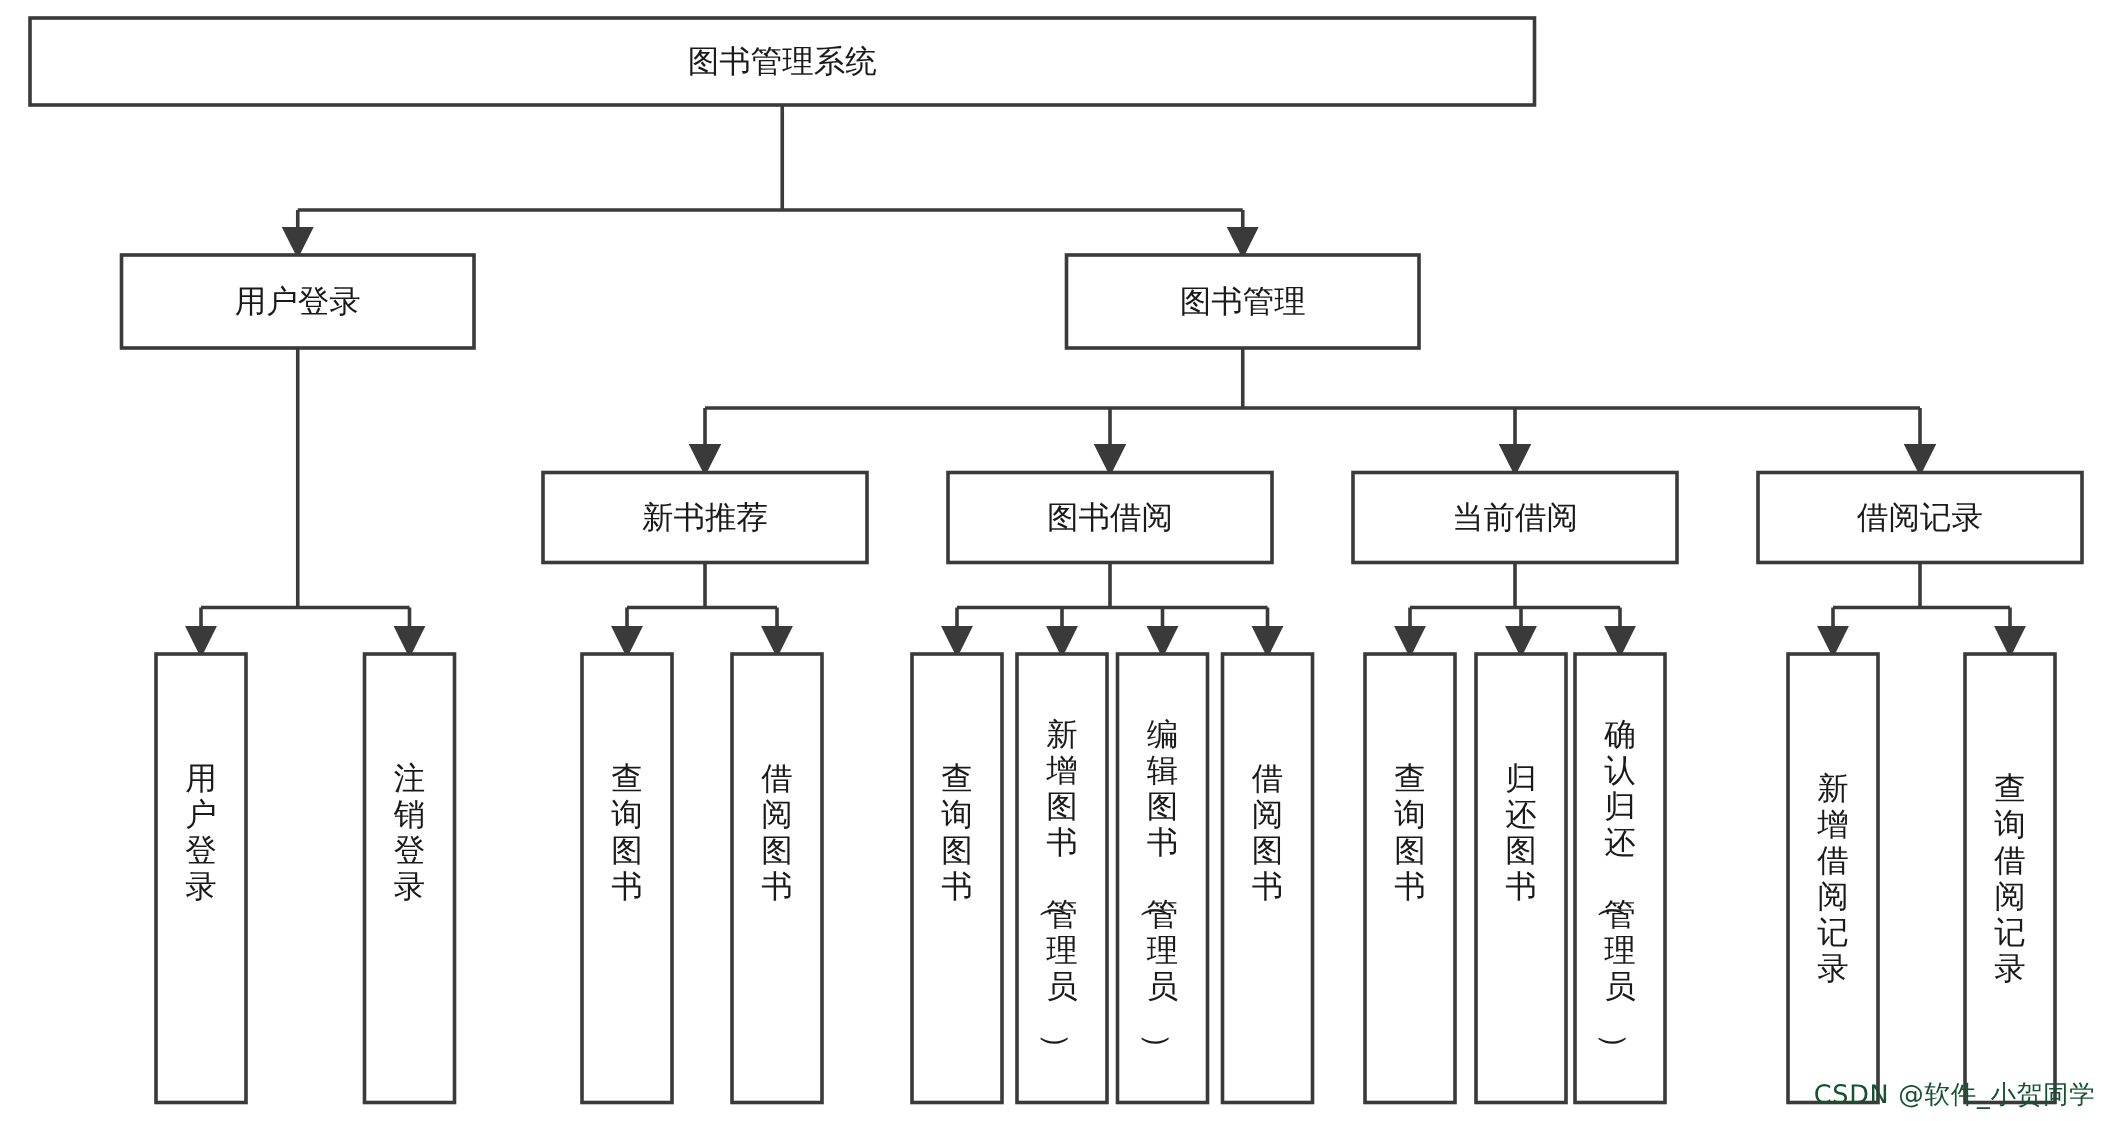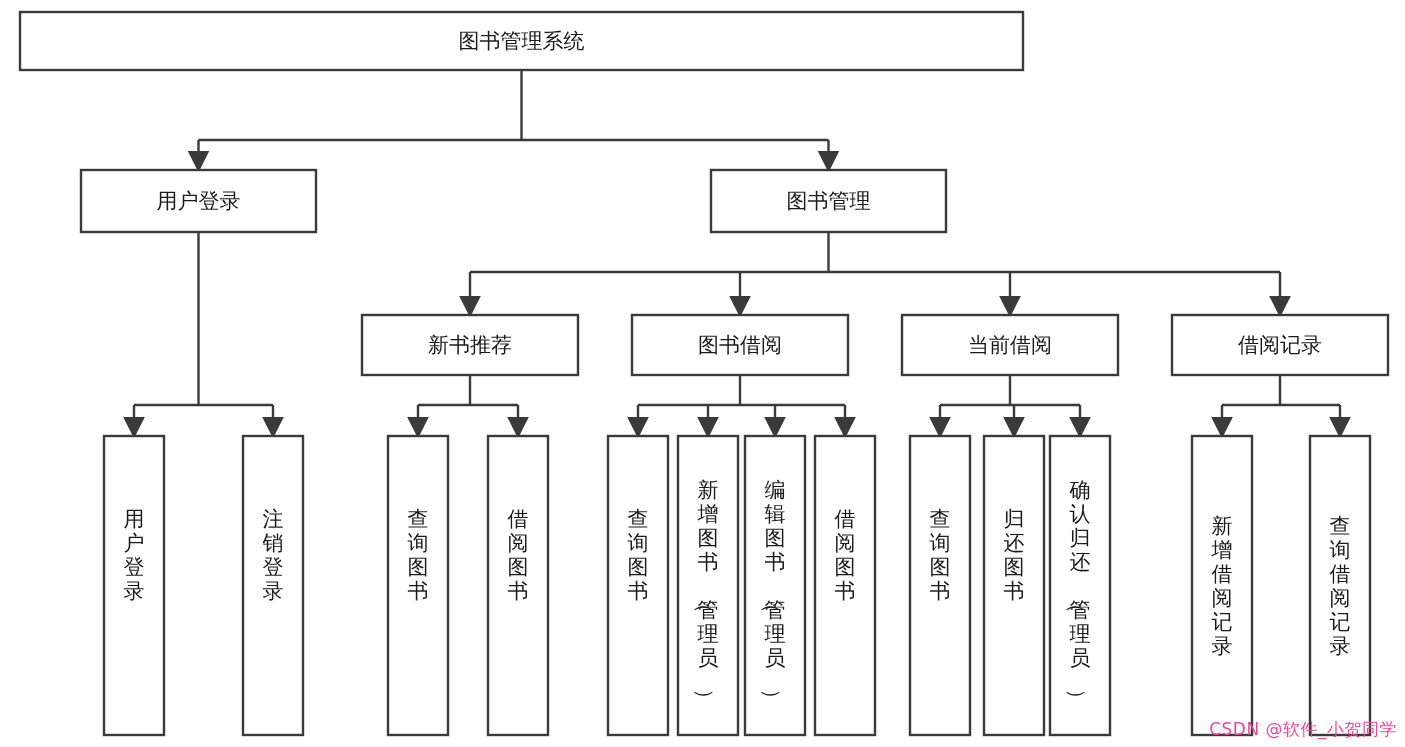--- a/index.html
+++ b/index.html
@@ -52,21 +52,21 @@
   .arrow-head {
     fill: #3a3a3a;
     stroke: none;
   }
   .watermark {
     position: absolute;
     right: 8px;
     bottom: 6px;
     font-family: "DejaVu Sans", "Liberation Sans", sans-serif;
     font-size: 17px;
-    color: #ec4899;
+    color: #14532d;
     letter-spacing: 0.5px;
     white-space: nowrap;
     pointer-events: none;
   }
 </style>
 </head>
 <body>
 
 <div id="diagram-root">
   <svg class="flow" viewBox="0 0 1405 747" xmlns="http://www.w3.org/2000/svg">

